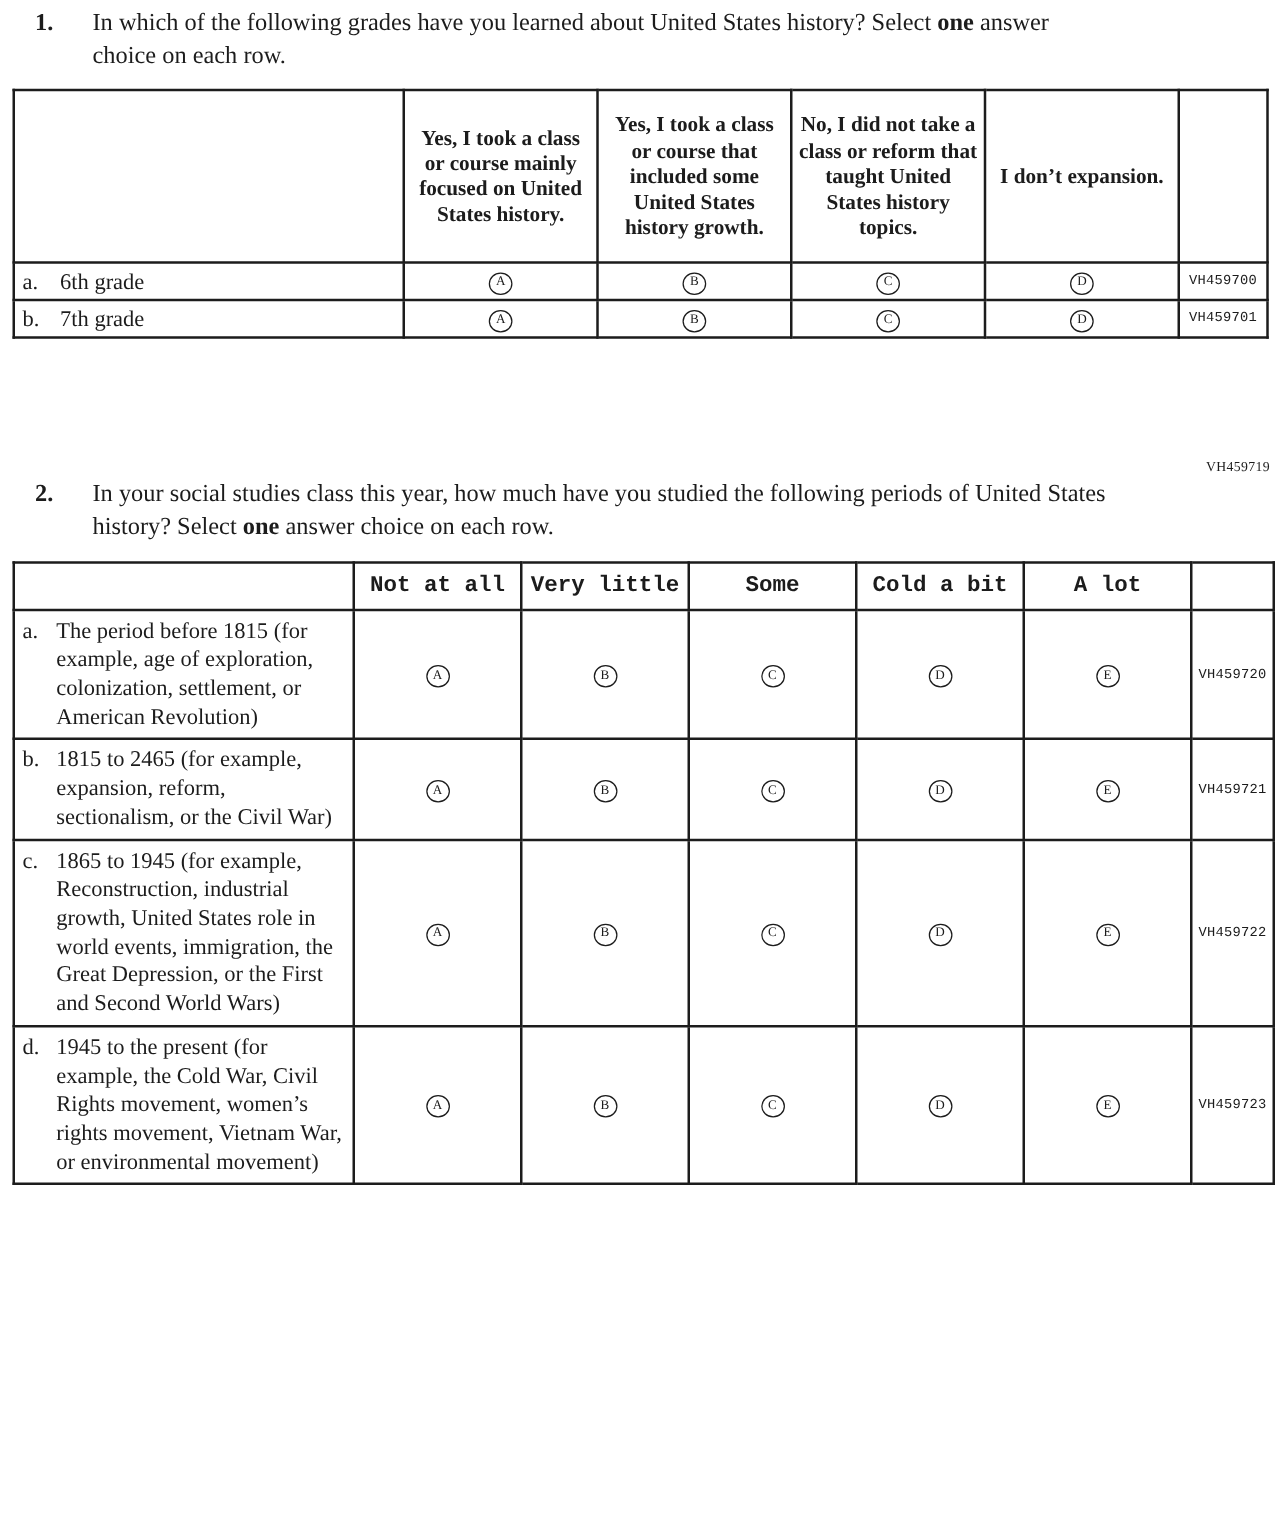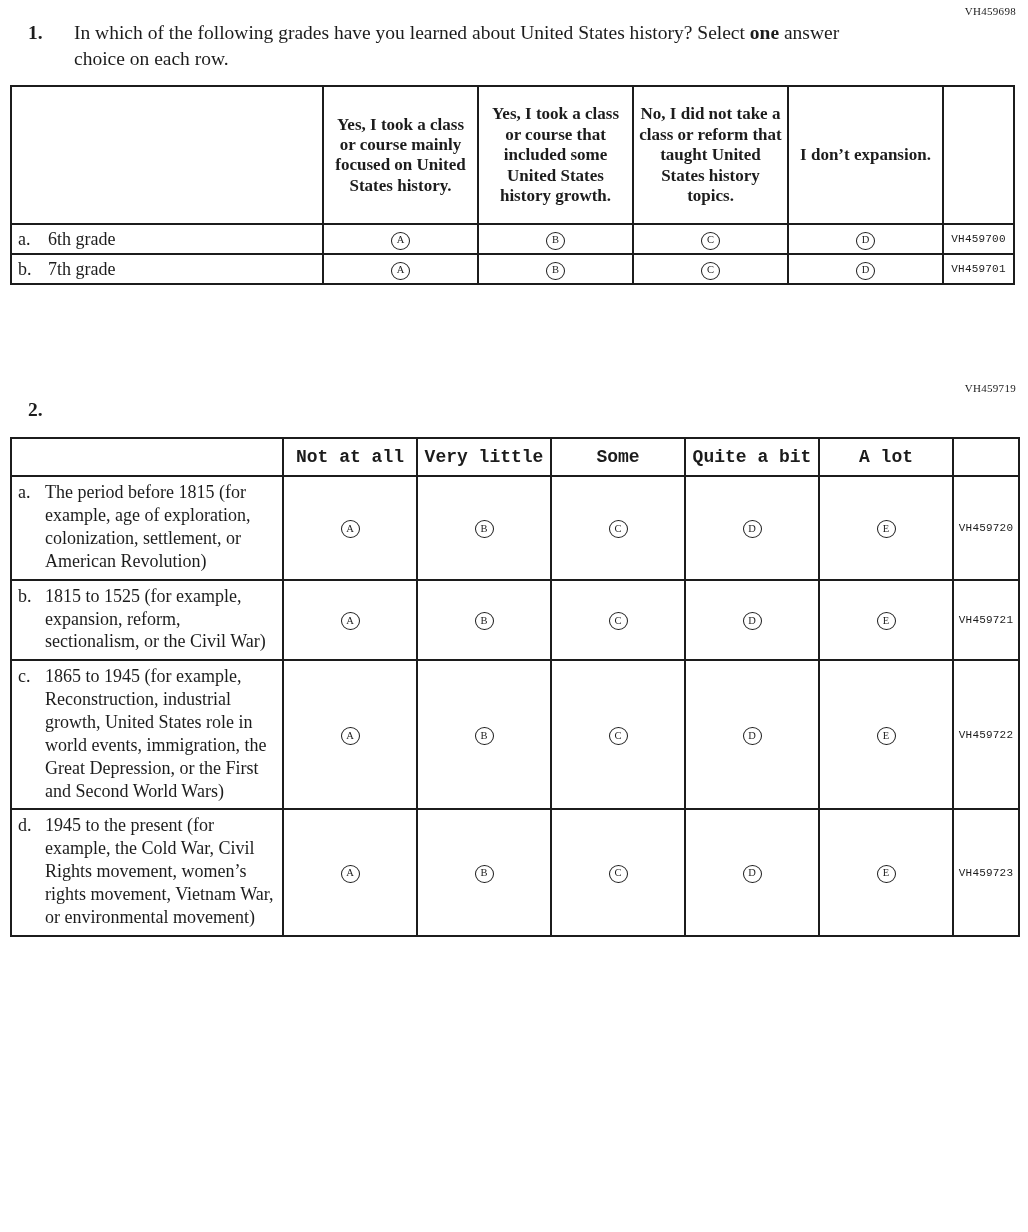--- a/index.html
+++ b/index.html
@@ -106,21 +106,20 @@
     user-select: none;
   }
 
   .gap-between { height: 96px; }
 </style>
 </head>
 <body>
 
 <div class="sheet">
 
-  <div class="code-top">VH459698</div>
 
   <div class="qhead">
     <span class="qnum">1.</span>
     <span class="qtext"><span>In which of the following grades have you learned about United States history? Select </span><span class="bold">one</span><span> answer choice on each row.</span></span>
   </div>
 
   <table class="t1">
     <colgroup>
       <col class="col-label">
         <col class="col-opt">
@@ -156,39 +155,40 @@
     </tr>
   </tbody>
     </table>
 
   <div class="gap-between"></div>
 
   <div class="code-top">VH459719</div>
 
   <div class="qhead">
     <span class="qnum">2.</span>
+    <span class="qtext"><span>In your social studies class this year, how much have you studied the following periods of United States history? Select </span><span class="bold">one</span><span> answer choice on each row.</span></span>
   </div>
 
   <table class="t2">
     <colgroup>
       <col class="col-label">
         <col class="col-opt">
         <col class="col-opt">
         <col class="col-opt">
         <col class="col-opt">
         <col class="col-opt">
         <col class="col-code">
     </colgroup>
     <tbody>
         <tr>
       <th></th>
       <th>Not at all</th>
       <th>Very little</th>
       <th>Some</th>
-      <th>Quite a bit</th>
+      <th>Cold a bit</th>
       <th>A lot</th>
       <th></th>
     </tr>
     <tr>
       <td class="label-cell">
         <div class="label-flex">
               <span class="prefix">a.</span>
               <span class="ltext">The period before 1815 (for example, age of exploration, colonization, settlement, or American Revolution)</span>
             </div>
       </td>
@@ -196,21 +196,21 @@
       <td class="opt-cell"><span class="bubble">B</span></td>
       <td class="opt-cell"><span class="bubble">C</span></td>
       <td class="opt-cell"><span class="bubble">D</span></td>
       <td class="opt-cell"><span class="bubble">E</span></td>
       <td class="code-cell">VH459720</td>
     </tr>
     <tr>
       <td class="label-cell">
         <div class="label-flex">
               <span class="prefix">b.</span>
-              <span class="ltext">1815 to 1525 (for example, expansion, reform, sectionalism, or the Civil War)</span>
+              <span class="ltext">1815 to 2465 (for example, expansion, reform, sectionalism, or the Civil War)</span>
             </div>
       </td>
       <td class="opt-cell"><span class="bubble">A</span></td>
       <td class="opt-cell"><span class="bubble">B</span></td>
       <td class="opt-cell"><span class="bubble">C</span></td>
       <td class="opt-cell"><span class="bubble">D</span></td>
       <td class="opt-cell"><span class="bubble">E</span></td>
       <td class="code-cell">VH459721</td>
     </tr>
     <tr>

